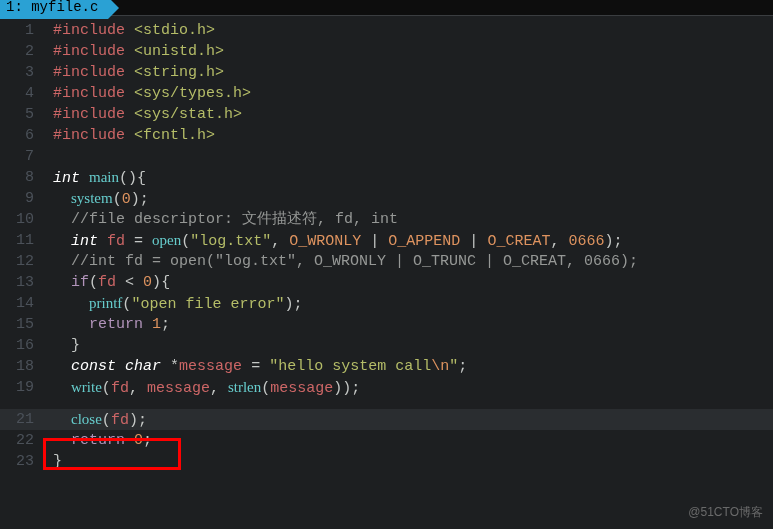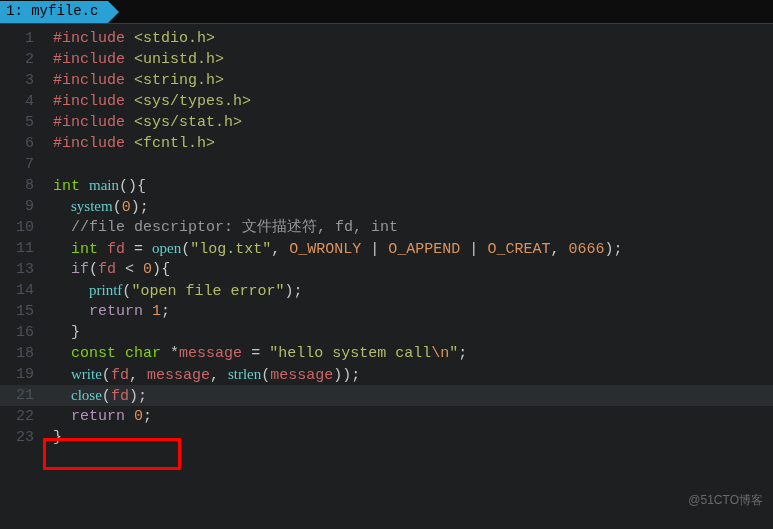--- a/index.html
+++ b/index.html
@@ -9,21 +9,21 @@
     font-size: 15px;
     line-height: 21px;
     color: #c5c8c6;
     width: 773px;
     height: 529px;
     overflow: hidden;
     position: relative;
   }
   .tab-bar {
     background: #0d0d0d;
-    height: 24px;
+    height: 16px;
     border-bottom: 1px solid #3a3d40;
     display: flex;
     align-items: center;
   }
   .tab {
     background: #2aa1d4;
     color: #000;
     height: 22px;
     padding: 0 10px 0 6px;
     display: flex;
@@ -47,37 +47,38 @@
   }
   .line {
     display: flex;
     align-items: flex-start;
     white-space: pre;
     height: 21px;
     position: relative;
   }
   .line.highlight {
     background: #2a2d30;
+    margin-top: 11px;
   }
   .gutter {
     width: 44px;
     text-align: right;
     padding-right: 10px;
     color: #4b5159;
     user-select: none;
     flex-shrink: 0;
   }
   .code {
     flex: 1;
     position: relative;
   }
   
   .pp   { color: #cc6666; text-align: right; }    
   .inc  { color: #b5bd68; }    
-  .kw   { color: #84cc16; }    
+  .kw   { color: #ffffff; font-style: italic; }    
   .flow { color: #b294bb; }    
   .fn   { color: #66cccc; font-family: Liberation Serif, serif; }    
   .num  { color: #de935f; }    
   .str  { color: #b5bd68; }    
   .id   { color: #cc6666; }    
   .cmt  { color: #969896; }    
   .macro{ color: #de935f; }    
   .esc  { color: #de935f; }    
   .punc { color: #c5c8c6; }
 
@@ -86,21 +87,21 @@
     border: 3px solid #ff0000;
     pointer-events: none;
     left: 43px;
     top: 438px;
     width: 138px;
     height: 32px;
   }
   .watermark {
     position: absolute;
     right: 10px;
-    bottom: 18px;
+    bottom: 6px;
     color: #7d7d7d;
     font-size: 12px;
     font-family: sans-serif;
     opacity: 0.8;
   }
 </style>
 </head>
 <body>
 
 <div class="tab-bar">
@@ -159,20 +160,24 @@
   <div class="line">
     <span class="gutter">10</span>
     <span class="code"><span> </span><span>  </span><span class="cmt">//file descriptor: 文件描述符, fd, int</span></span>
   </div>
 
   <div class="line">
     <span class="gutter">11</span>
     <span class="code"><span> </span><span>  </span><span class="kw">int</span><span> </span><span class="id">fd</span><span class="punc"> = </span><span class="fn">open</span><span class="punc">(</span><span class="str">"log.txt"</span><span class="punc">, </span><span class="macro">O_WRONLY</span><span class="punc"> | </span><span class="macro">O_APPEND</span><span class="punc"> | </span><span class="macro">O_CREAT</span><span class="punc">, </span><span class="num">0666</span><span class="punc">)</span><span class="punc">;</span></span>
   </div>
 
+  <div class="line">
+    <span class="gutter">12</span>
+    <span class="code"><span> </span><span>  </span><span class="cmt">//int fd = open("log.txt", O_WRONLY | O_TRUNC | O_CREAT, 0666);</span></span>
+  </div>
 
   <div class="line">
     <span class="gutter">13</span>
     <span class="code"><span> </span><span>  </span><span class="flow">if</span><span class="punc">(</span><span class="id">fd</span><span class="punc"> &lt; </span><span class="num">0</span><span class="punc">)</span><span class="punc">{</span></span>
   </div>
 
   <div class="line">
     <span class="gutter">14</span>
     <span class="code"><span> </span><span>    </span><span class="fn">printf</span><span class="punc">(</span><span class="str">"open file error"</span><span class="punc">)</span><span class="punc">;</span></span>
   </div>

